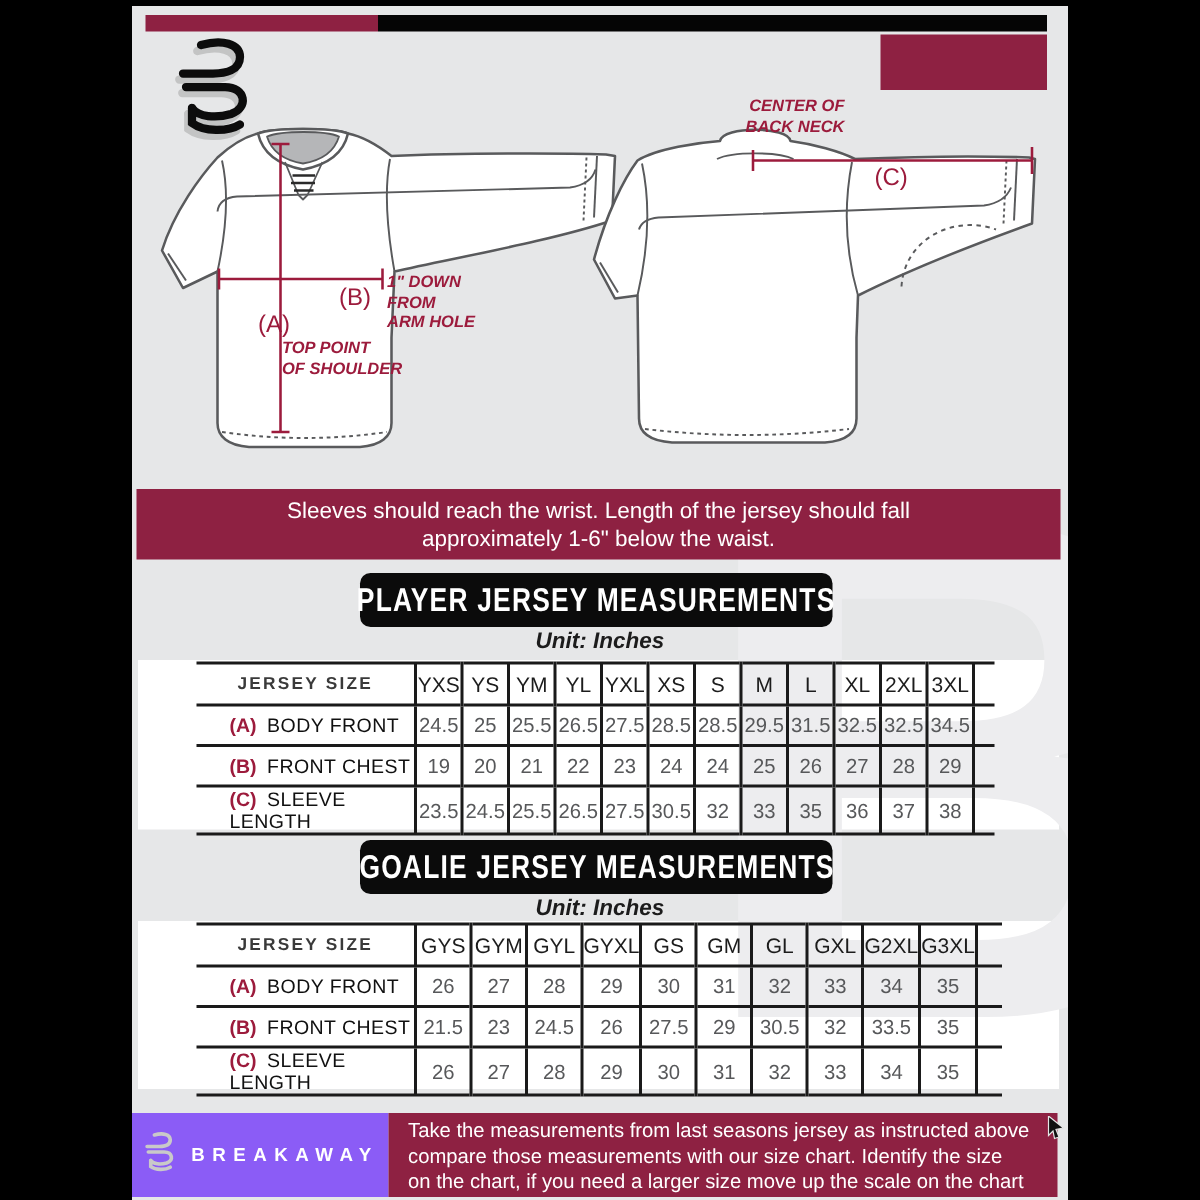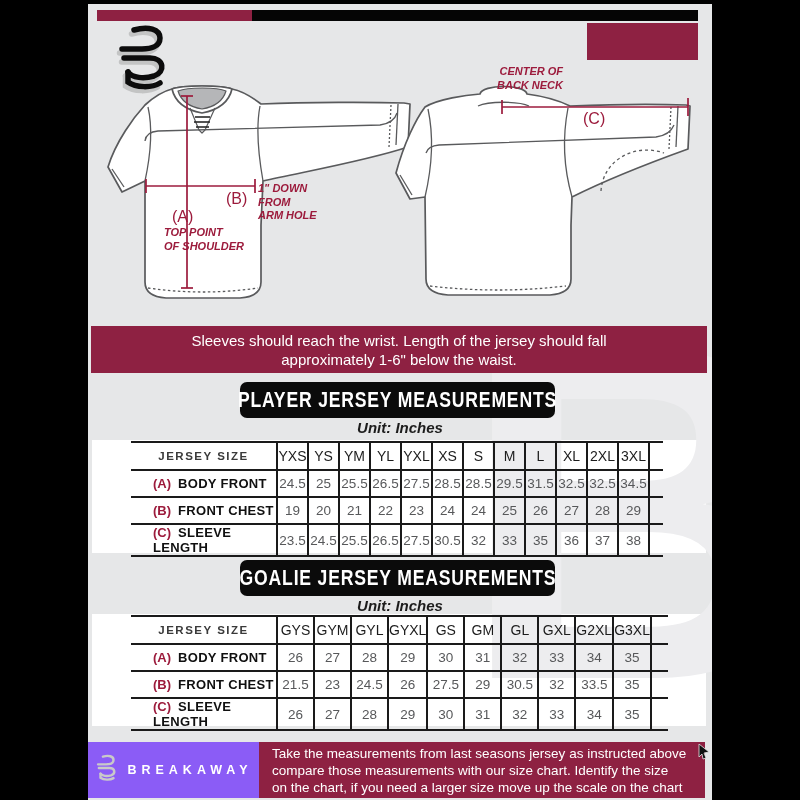--- a/index.html
+++ b/index.html
@@ -53,21 +53,21 @@
   table.size tr{border-bottom:2px solid var(--ink);}
   table.size th,table.size td{padding:0;text-align:center;vertical-align:middle;overflow:hidden;}
   table.size th{height:26px;font-size:14px;font-weight:400;color:#1c1c1c;}
   table.size td{height:25px;font-size:13.5px;color:var(--num);}
   table.size .labelcell{text-align:left;padding-left:22px;}
   table.size th.labelcell{text-align:center;font-size:11.5px;letter-spacing:1.5px;
                           font-weight:600;color:#3a3a3a;padding-left:0;}
   table.size .size-col{border-left:2px solid var(--ink);}
   table.size .filler{border-left:2px solid var(--ink);}
   .rowkey{color:var(--annot);font-weight:800;font-size:13px;margin-right:7px;}
-  .rowlabel{color:#101010;font-weight:700;font-size:13px;letter-spacing:.3px;}
+  .rowlabel{color:#101010;font-weight:400;font-size:13px;letter-spacing:.3px;}
 
   
   .footer{left:0;top:738px;width:617px;height:56px;display:flex;z-index:3;}
   .footer .blackbox{width:171px;background:#8b5cf6;display:flex;align-items:center;
                     justify-content:center;gap:7px;}
   .footer .brand{color:#fff;font-size:12.5px;font-weight:700;letter-spacing:5px;}
   .footer .maroonbox{flex:1;background:var(--maroon);color:#fff;font-size:13.5px;
                      line-height:17px;font-weight:500;display:flex;align-items:center;
                      padding:0 10px 0 13px;box-sizing:border-box;}
   .cursor{left:610px;top:740px;z-index:5;}
@@ -160,21 +160,21 @@
   </svg>
 
   <div class="abs annot cbn note">CENTER OF
 BACK NECK</div>
   <div class="abs annot big" style="left:495px;top:106px;">(C)</div>
   <div class="abs annot big" style="left:138px;top:186px;">(B)</div>
   <div class="abs annot note" style="left:170px;top:178px;">1" DOWN
 FROM
 ARM HOLE</div>
   <div class="abs annot big" style="left:84px;top:204px;">(A)</div>
-  <div class="abs annot note" style="left:76px;top:222px;">TOP POINT
+  <div class="abs annot note" style="left:100px;top:222px;">TOP POINT
 OF SHOULDER</div>
 
   <div class="abs banner pre">Sleeves should reach the wrist. Length of the jersey should fall
 approximately 1-6" below the waist.</div>
 
   <div class="abs secbar" style="top:378px;">
     <span>PLAYER JERSEY MEASUREMENTS</span>
   </div>
   <div class="abs unit" style="top:415px;">Unit: Inches</div>
   <div class="abs panel" style="top:436px;height:113px;"></div>

